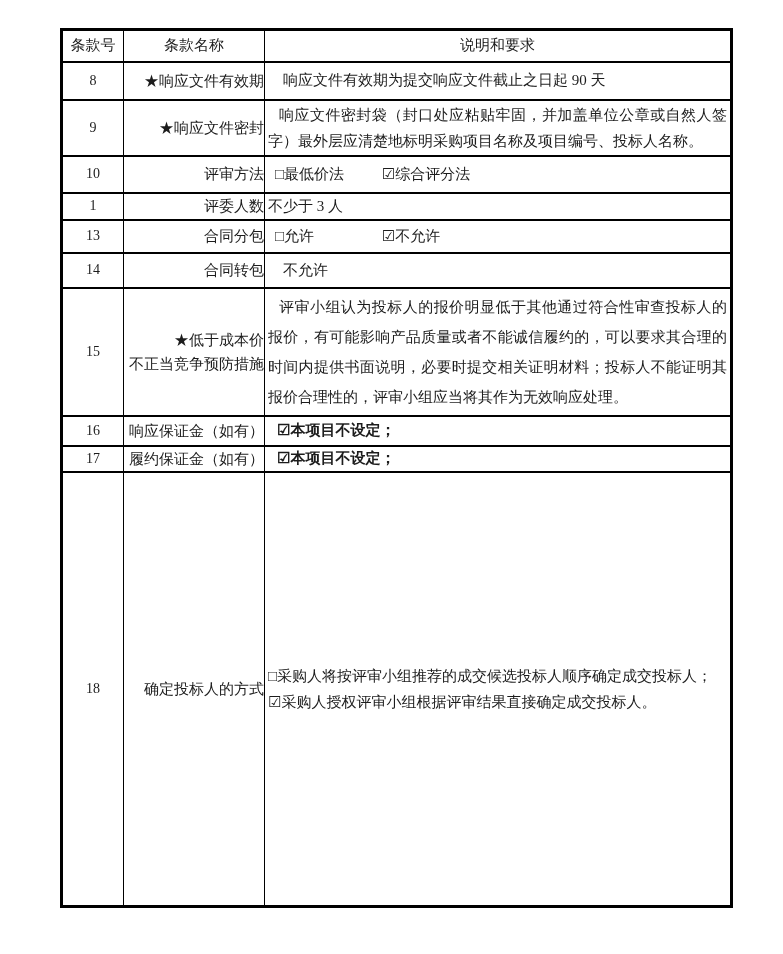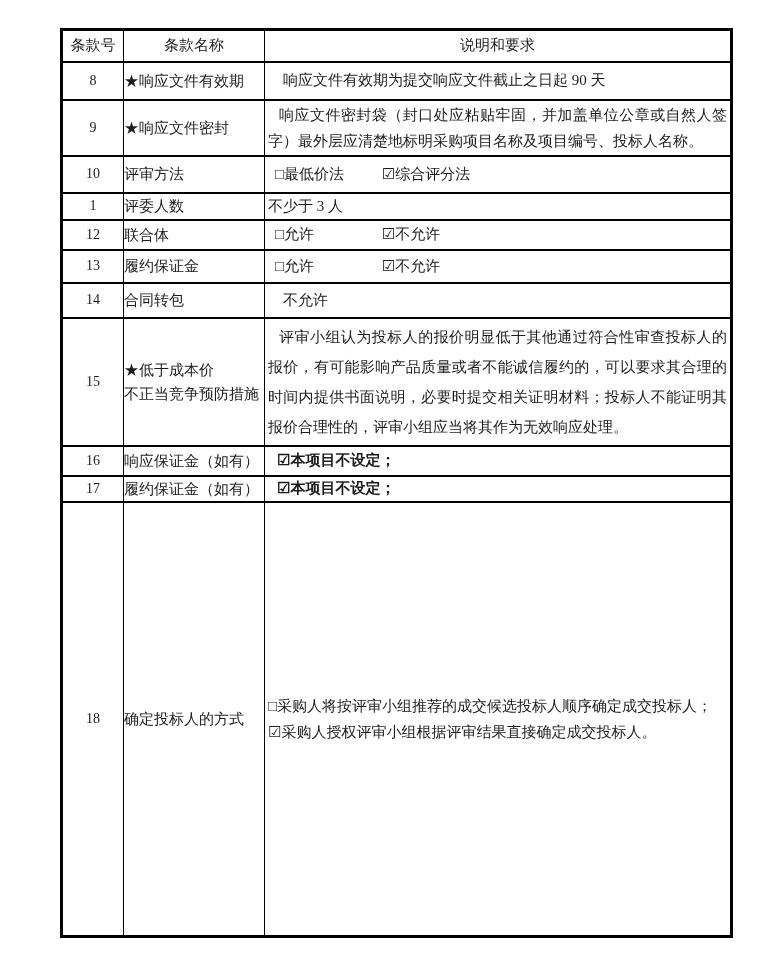--- a/index.html
+++ b/index.html
@@ -16,21 +16,21 @@
   }
   td,th{
     border:1px solid #000;
     border-top-width:2px;border-bottom-width:2px;
     padding:0;margin:8px;
     font-weight:normal;font-size:15px;
     overflow:hidden;vertical-align:middle;
   }
   th{text-align:center;}
   .c1{text-align:center;font-size:14px;}
-  .c2{text-align:left;line-height:24px;}
+  .c2{text-align:right;line-height:24px;}
   .c3{text-align:left;}
   .txt{padding-left:18px;}
   .txt-flush{padding-left:3px;border-radius:13px;}
   .para{padding:1px 3px;text-align:justify;text-indent:11px;line-height:26px;}
   .para-tall{line-height:30px;}
   .opts{padding-left:10px;}
   .opt-first{display:inline-block;width:103px;}
   .bold-line{padding-left:12px;font-weight:bold;}
   .choice-lines{padding:0 3px;line-height:26px;}
   .box{display:inline;}
@@ -75,32 +75,24 @@
         <span><span class="box">☑</span><span>综合评分法</span></span>
       </td>
     </tr>
 
     <tr style="height:27px">
       <td class="c1">1</td>
       <td class="c2">评委人数</td>
       <td class="c3 txt-flush">不少于 3 人</td>
     </tr>
 
-    <tr style="height:30px">
-      <td class="c1">12</td>
-      <td class="c2">联合体</td>
-      <td class="c3 opts">
-        <span class="opt-first"><span class="box">□</span><span>允许</span></span>
-        <span><span class="box">☑</span><span>不允许</span></span>
-      </td>
-    </tr>
 
     <tr style="height:33px">
       <td class="c1">13</td>
-      <td class="c2">履约保证金</td>
+      <td class="c2">合同分包</td>
       <td class="c3 opts">
         <span class="opt-first"><span class="box">□</span><span>允许</span></span>
         <span><span class="box">☑</span><span>不允许</span></span>
       </td>
     </tr>
 
     <tr style="height:35px">
       <td class="c1">14</td>
       <td class="c2">合同转包</td>
       <td class="c3 txt">不允许</td>

